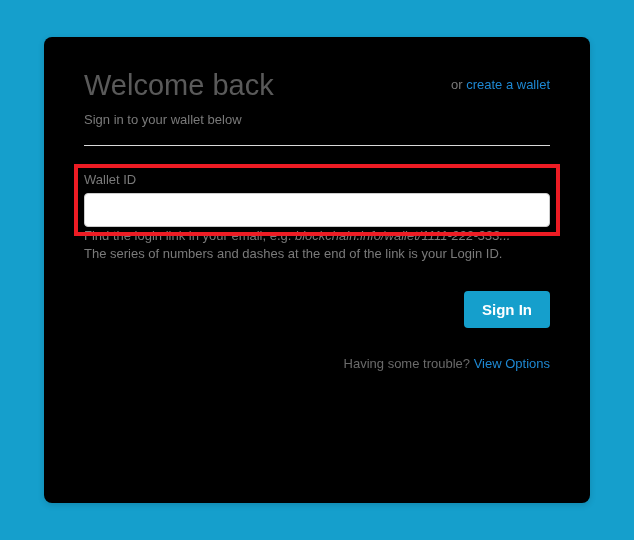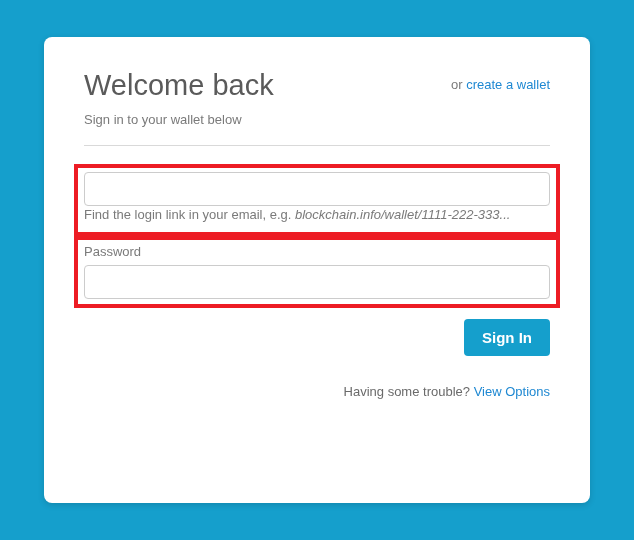--- a/index.html
+++ b/index.html
@@ -10,21 +10,21 @@
     height: 540px;
     background: #159fcc;
     font-family: Arial, Helvetica, sans-serif;
     display: flex;
     align-items: center;
     justify-content: center;
   }
   .card {
     width: 546px;
     height: 466px;
-    background: #ffffff;
+    background: #000000;
     border-radius: 8px;
     box-shadow: 0 2px 6px rgba(0,0,0,0.15);
     padding: 32px 40px 28px 40px;
     position: relative;
   }
   .header-row {
     display: flex;
     justify-content: space-between;
     align-items: flex-start;
   }
@@ -97,20 +97,21 @@
   }
   .signin-btn {
     background: #159fcc;
     color: #ffffff;
     border: none;
     border-radius: 4px;
     font-size: 15px;
     font-weight: bold;
     padding: 10px 18px;
     cursor: pointer;
+    margin-top: 8px;
   }
   .trouble-row {
     text-align: right;
     font-size: 13px;
     color: #6a6a6a;
     margin-top: 28px;
   }
   .options-link {
     color: #1e88d2;
     text-decoration: none;
@@ -127,33 +128,30 @@
     <div class="create-wallet-wrap">
       <span>or </span><a class="create-wallet-link">create a wallet</a>
     </div>
   </div>
 
   <div class="subtitle">Sign in to your wallet below</div>
 
   <hr class="divider">
 
   <div class="field-group">
+    <label class="field-label">Wallet ID</label>
     <input type="text" class="text-input" value="" style="">
     <div class="highlight-box" style="left:-10px; top:-8px; right:-10px; height:72px;"></div>
   </div>
 
   <div class="hint">
     <span>Find the login link in your email, e.g. </span><span class="hint-italic">blockchain.info/wallet/1111-222-333...</span><br>
+    <span>The series of numbers and dashes at the end of the link is your Login ID.</span>
   </div>
 
-  <div class="field-group password-group">
-    <label class="field-label">Password</label>
-    <input type="password" class="text-input" value="" style="">
-    <div class="highlight-box" style="left:-10px; top:-8px; right:-10px; height:72px;"></div>
-  </div>
 
   <div class="actions">
     <button class="signin-btn">Sign In</button>
   </div>
 
   <div class="trouble-row">
     <span>Having some trouble? </span><a class="options-link">View Options</a>
   </div>
 
 </div>

